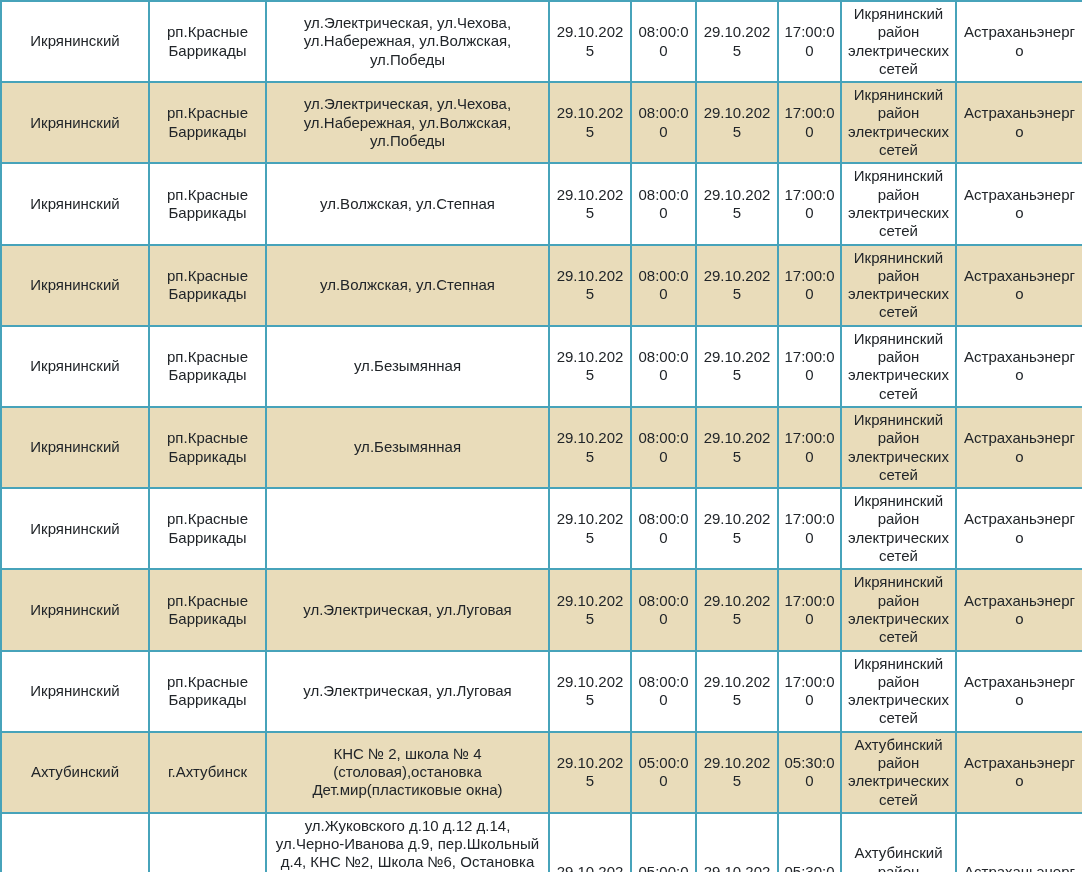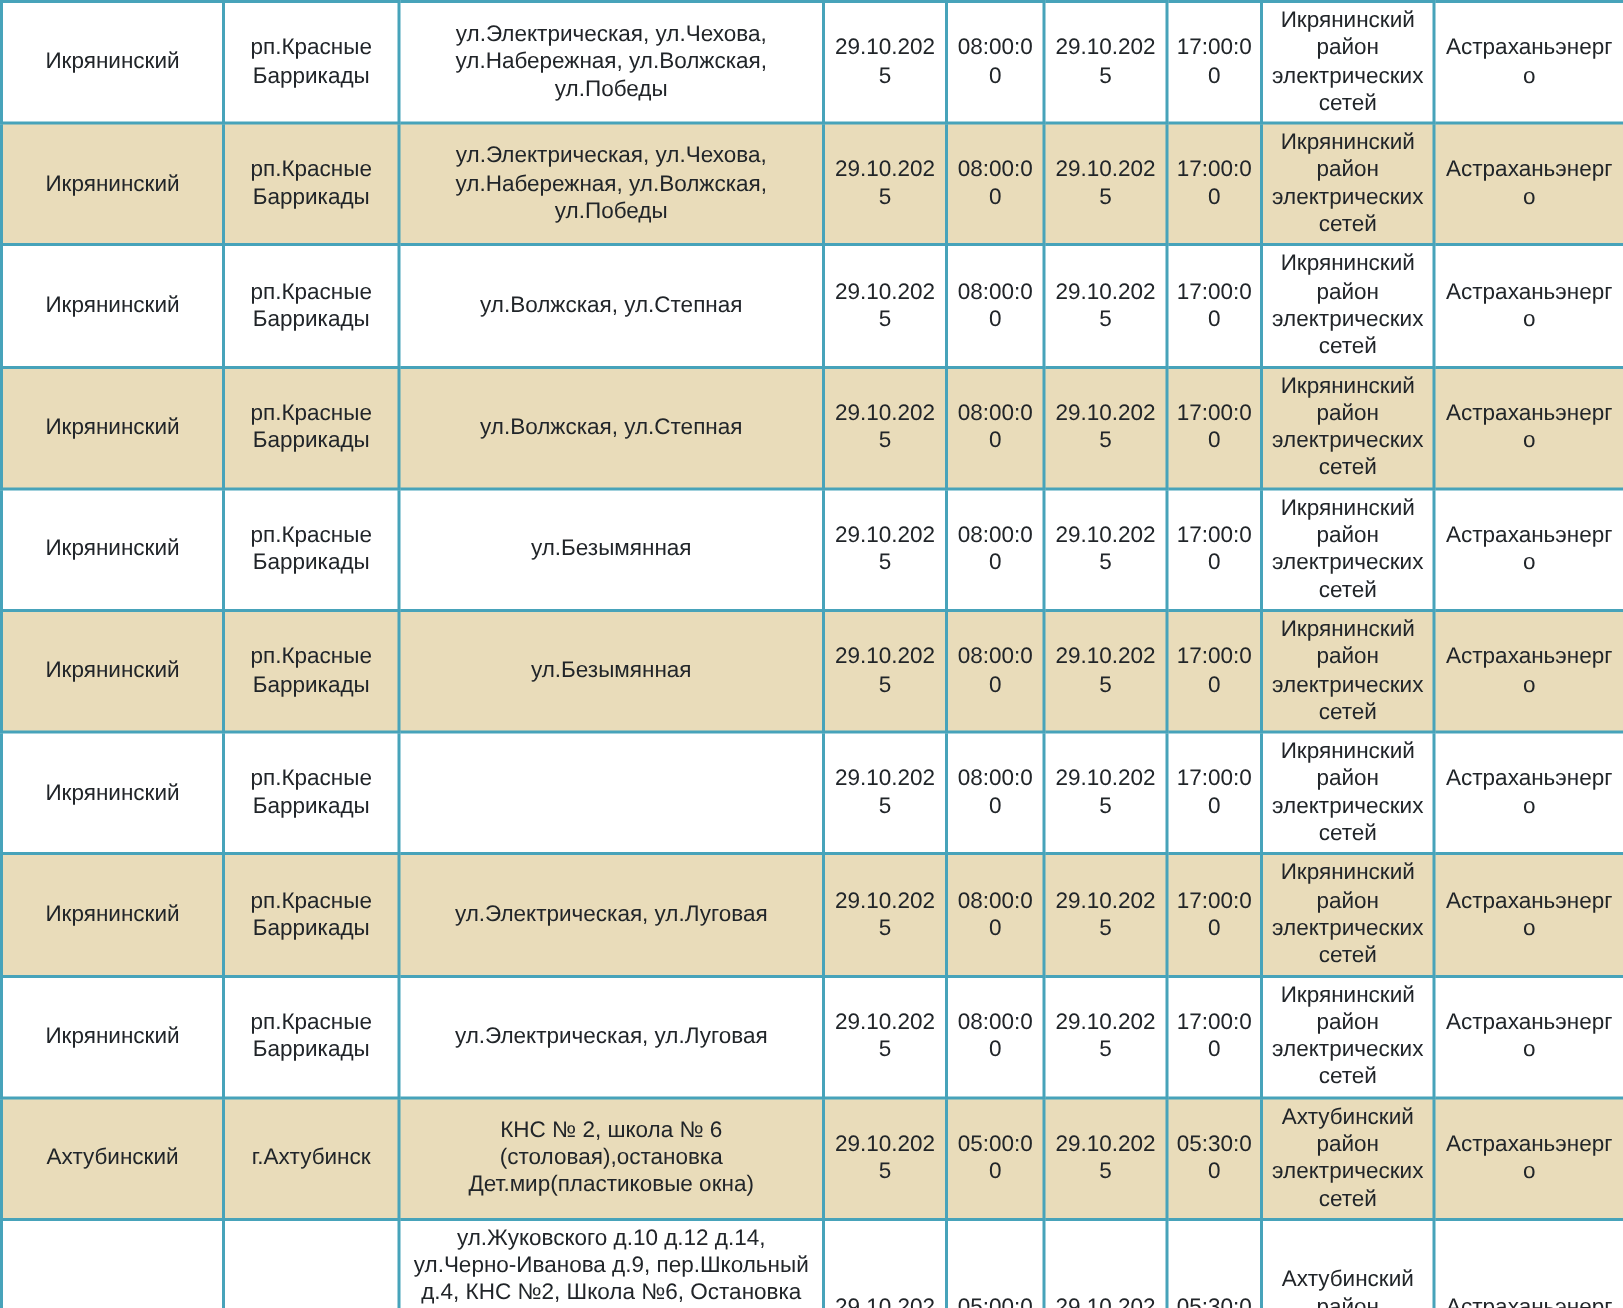--- a/index.html
+++ b/index.html
@@ -160,21 +160,21 @@
         <td>29.10.2025</td>
         <td>08:00:00</td>
         <td>29.10.2025</td>
         <td>17:00:00</td>
         <td>Икрянинский район электрических сетей</td>
         <td>Астраханьэнерго</td>
       </tr>
       <tr class="alt">
         <td>Ахтубинский</td>
         <td>г.Ахтубинск</td>
-        <td>КНС № 2, школа № 6 (столовая),остановка Дет.мир(пластиковые окна)</td>
+        <td>КНС № 2, школа № 4 (столовая),остановка Дет.мир(пластиковые окна)</td>
         <td>29.10.2025</td>
         <td>05:00:00</td>
         <td>29.10.2025</td>
         <td>05:30:00</td>
         <td>Ахтубинский район электрических сетей</td>
         <td>Астраханьэнерго</td>
       </tr>
       <tr>
         <td>Ахтубинский</td>
         <td>г.Ахтубинск</td>

